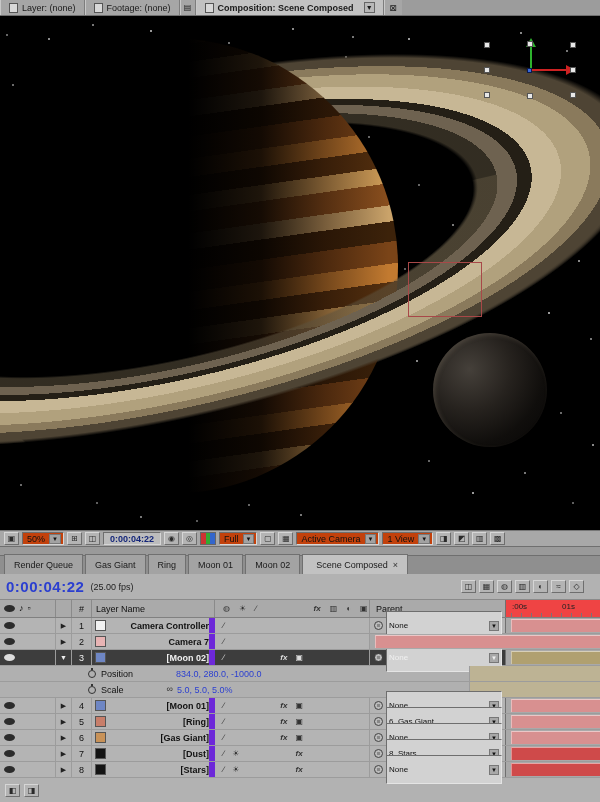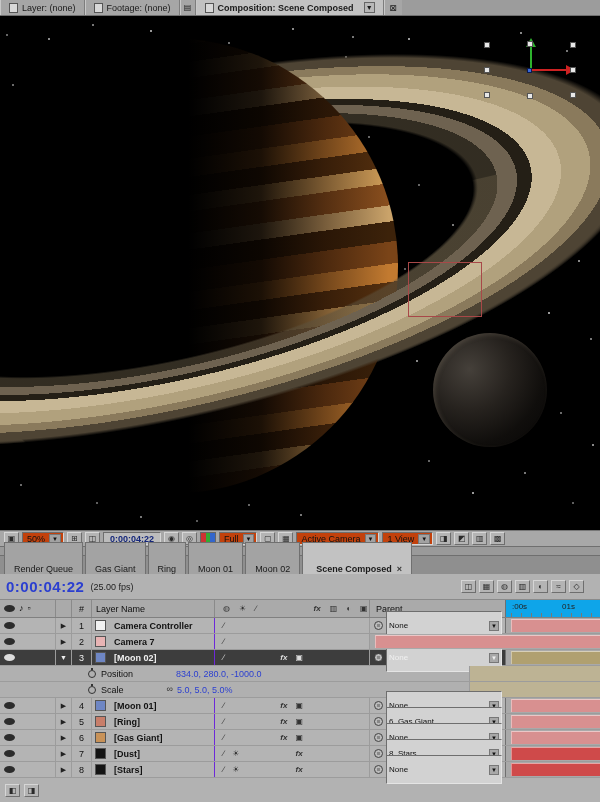--- a/index.html
+++ b/index.html
@@ -49,51 +49,51 @@
   .vbar{height:17px;background:var(--chrome);border-top:1px solid #777;border-bottom:1px solid #6f6f6f;display:flex;align-items:center;gap:3px;padding:0 4px;font-size:9px;}
   .chip{height:13px;min-width:15px;display:flex;align-items:center;justify-content:center;background:#b4b4b4;border:1px solid;border-color:#d6d6d6 #6e6e6e #6e6e6e #d6d6d6;font-size:8px;color:#2a2a2a;padding:0 1px;}
   .vdrop{height:13px;display:flex;align-items:center;background:#c2410c;border:1px solid;border-color:#6e6e6e #d6d6d6 #d6d6d6 #6e6e6e;padding:0 2px 0 4px;gap:4px;white-space:nowrap;}
   .vdrop .arr{font-size:6px;background:#a2a2a2;border:1px solid #777;padding:0 2px;line-height:8px;}
   .tcchip{height:13px;display:flex;align-items:center;background:#bcbcbc;border:1px solid;border-color:#6e6e6e #d6d6d6 #d6d6d6 #6e6e6e;padding:0 6px;color:#14267a;font-weight:bold;}
   .rgbchip{width:16px;height:13px;border:1px solid #666;background:linear-gradient(to right,#c33 0 33%,#3a3 33% 66%,#36c 66%);}
 
   
   .spacer{height:9px;background:#9a9a9a;border-bottom:1px solid #6f6f6f;}
   .tl-tabs{height:18px;background:#8f8f8f;display:flex;align-items:flex-end;gap:2px;padding:2px 4px 0;}
-  .tltab{height:32px;display:flex;align-items:flex-end;gap:5px;padding:0 9px;background:#a3a3a3;border:1px solid #707070;border-bottom:none;font-size:9px;white-space:nowrap;color:#1a1a1a;}
-  .tltab.active{background:var(--tab_active);font-weight:bold;padding-left:13px;}
+  .tltab{height:20px;display:flex;align-items:center;gap:5px;padding:0 9px;background:#a3a3a3;border:1px solid #707070;border-bottom:none;font-size:9px;white-space:nowrap;color:#1a1a1a;}
+  .tltab.active{background:var(--tab_active);font-weight:normal;padding-left:13px;}
   .tltab .x{font-size:9px;color:#333;}
 
   
   .tl{position:relative;height:228px;background:var(--panel);}
   .tl-head{height:26px;display:flex;align-items:center;padding:0 6px;gap:6px;border-bottom:1px solid #8a8a8a;}
   .tl-tc{color:var(--link_blue);font-size:15px;font-weight:bold;letter-spacing:.5px;}
   .tl-fps{font-size:9px;color:#222;}
   .hicons{margin-left:auto;display:flex;gap:3px;padding-right:10px;}
   .colhead{height:18px;display:flex;align-items:stretch;border-bottom:1px solid #808080;background:#aaa;font-size:9px;}
   .c-av{width:56px;display:flex;align-items:center;gap:4px;padding-left:4px;border-right:1px solid #8a8a8a;}
   .c-tri{width:16px;border-right:1px solid #8a8a8a;}
   .c-num{width:20px;display:flex;align-items:center;justify-content:center;border-right:1px solid #8a8a8a;}
   .c-name{width:123px;display:flex;align-items:center;padding-left:4px;border-right:1px solid #8a8a8a;}
   .c-sw{width:155px;display:flex;align-items:center;gap:9px;padding-left:8px;border-right:1px solid #8a8a8a;font-size:8px;color:#333;}
   .c-parent{width:136px;display:flex;align-items:center;padding-left:6px;border-right:1px solid #707070;}
-  .c-ruler{flex:1;position:relative;background:#0ea5e9;font-size:8px;color:#222;}
+  .c-ruler{flex:1;position:relative;background:#ef4444;font-size:8px;color:#222;}
   .c-ruler .ticks{position:absolute;left:5px;right:0;bottom:0;height:4px;background:repeating-linear-gradient(to right,#777 0 1px,transparent 1px 10px);}
   .rl0{position:absolute;left:6px;top:2px;} .rl1{position:absolute;left:56px;top:2px;}
 
   .rows{}
   .row{height:16px;display:flex;align-items:stretch;border-bottom:1px solid #9c9c9c;background:#b4b4b4;font-size:9px;}
   .row.sel{background:var(--selected_row);color:#f0f0f0;}
   .r-av{width:56px;display:flex;align-items:center;gap:4px;padding-left:4px;border-right:1px solid #9c9c9c;}
   .eye{width:11px;height:7px;border-radius:50%;background:#2c2c2c;}
   .row.sel .eye{background:#ddd;}
   .r-tri{width:16px;display:flex;align-items:center;justify-content:center;border-right:1px solid #9c9c9c;font-size:7px;color:#222;}
   .row.sel .r-tri{color:#eee;}
   .r-num{width:20px;display:flex;align-items:center;justify-content:center;border-right:1px solid #9c9c9c;}
-  .r-name{width:123px;display:flex;align-items:center;gap:8px;padding-left:3px;border-right:1px solid #6d28d9;overflow:hidden;white-space:nowrap;}
+  .r-name{width:123px;display:flex;align-items:center;gap:2px;padding-left:3px;border-right:6px solid #6d28d9;overflow:hidden;white-space:nowrap;justify-content:space-between;}
   .swatch{width:11px;height:11px;border:1px solid #555;flex:none;}
   .r-sw{width:155px;display:flex;align-items:center;gap:8px;padding-left:8px;border-right:1px solid #9c9c9c;font-size:8px;color:#333;}
   .row.sel .r-sw{color:#ddd;}
   .fx{font-style:italic;font-weight:bold;font-size:8px;margin-left:48px;}
   .r-parent{width:136px;display:flex;align-items:center;gap:3px;padding:0 3px 0 4px;border-right:1px solid #707070;}
   .whip{width:9px;height:9px;border:1px solid #444;border-radius:50%;background:radial-gradient(circle,#888 0 30%,#bbb 31%);flex:none;}
   .pdrop{flex:1;height:29px;display:flex;align-items:center;background:#d2d2d2;border:1px solid;border-color:#6e6e6e #e4e4e4 #e4e4e4 #6e6e6e;padding:0 2px;font-size:8px;overflow:hidden;white-space:nowrap;}
   .pdrop .arr{margin-left:auto;font-size:6px;background:#a8a8a8;border:1px solid #777;padding:0 1px;line-height:8px;}
   .r-bar{flex:1;position:relative;background:#a9a9a9;}
   .barfill{position:absolute;left:5px;top:1px;bottom:1px;right:0;border-top:1px solid rgba(255,255,255,.5);border-left:1px solid rgba(255,255,255,.4);}

